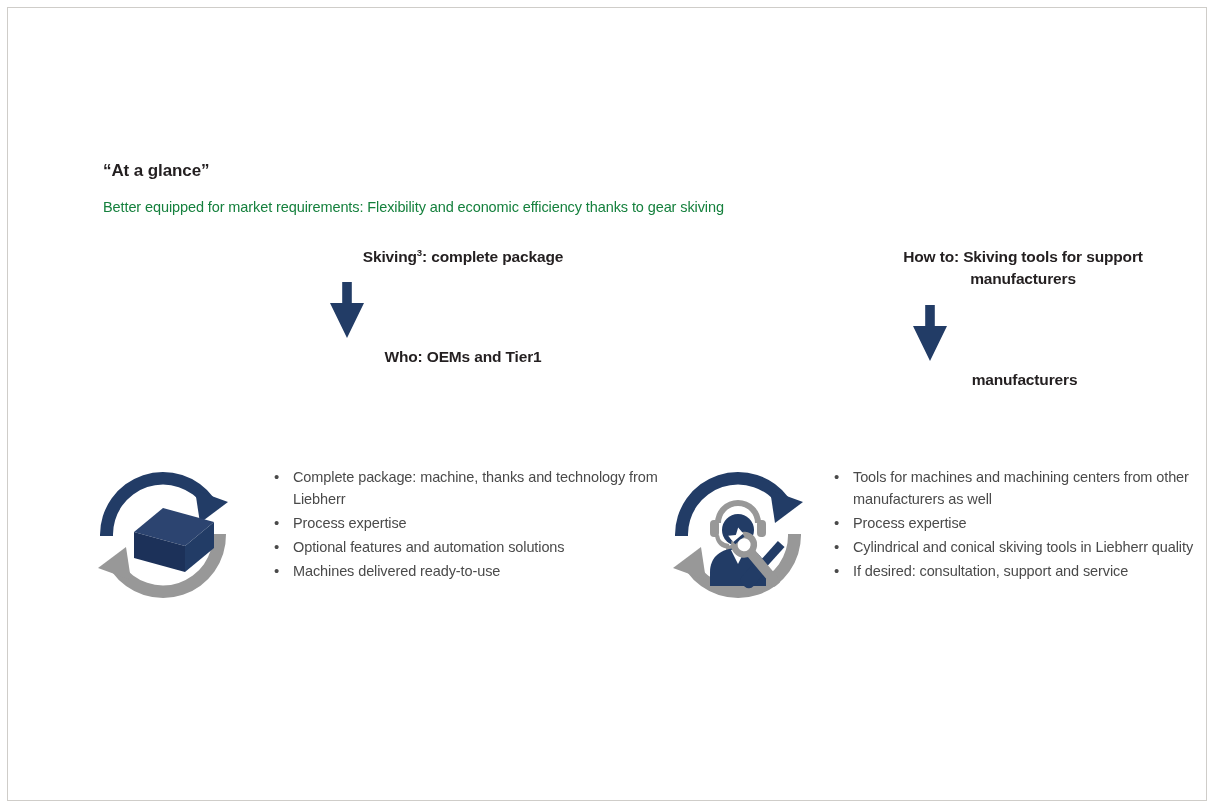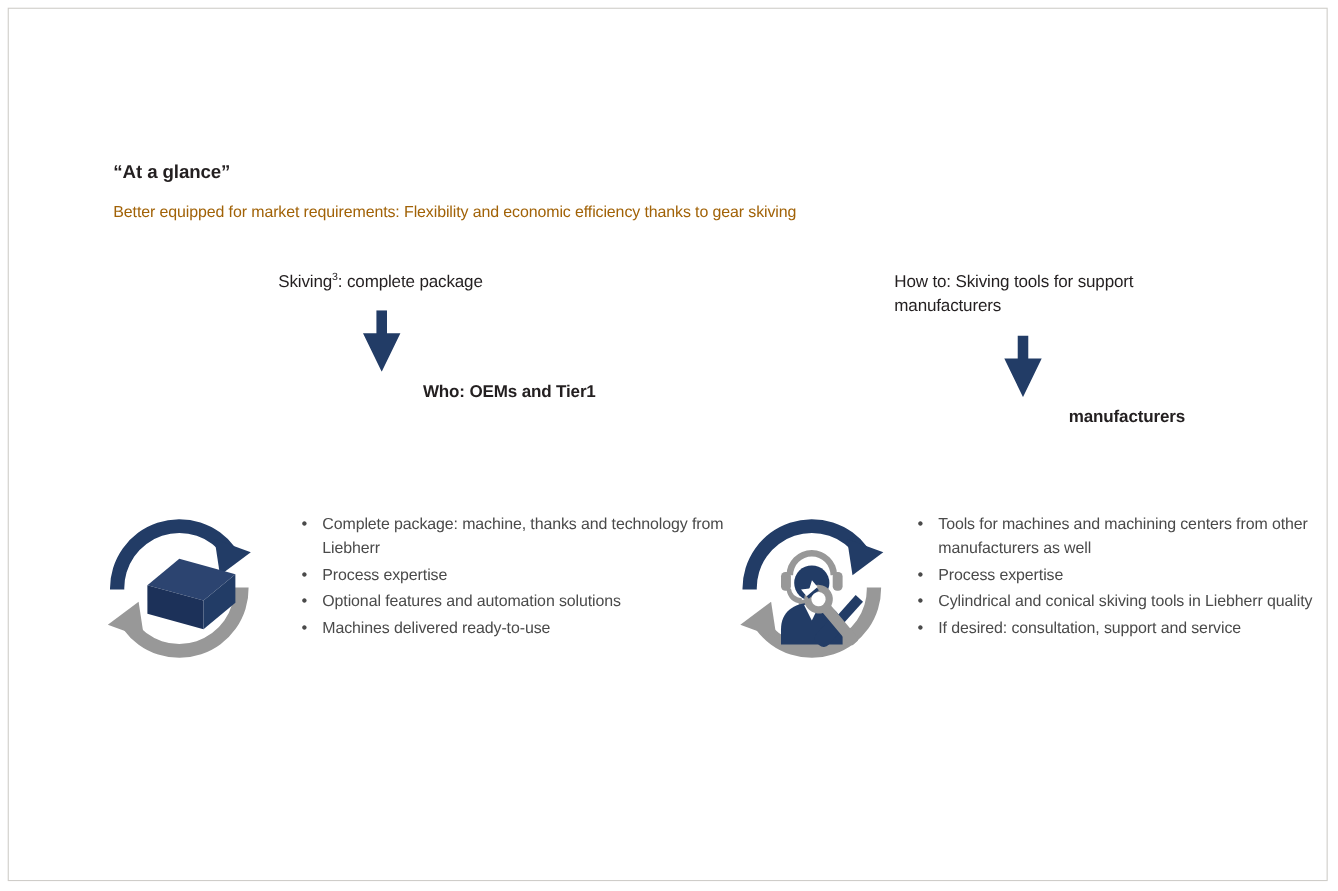--- a/index.html
+++ b/index.html
@@ -24,35 +24,35 @@
     background: #ffffff;
     border: 1px solid #cfcdc9;
     box-sizing: border-box;
     overflow: hidden;
   }
 
   
   .header {
     position: absolute;
     left: 95px;
-    top: 140px;
+    top: 154px;
     width: 1000px;
   }
   .header-title {
     font-size: 17px;
     font-weight: bold;
     color: #231f20;
     letter-spacing: -0.1px;
     margin: 0 0 18px 0;
     line-height: 1.1;
   }
   .header-subtitle {
     font-size: 14.5px;
     font-weight: normal;
-    color: #a16207;
+    color: #15803d;
     margin: 0;
     line-height: 1.2;
     letter-spacing: -0.1px;
   }
 
   
   .columns {
     position: absolute;
     left: 0;
     top: 238px;
@@ -62,26 +62,27 @@
   .column {
     position: absolute;
     top: 0;
     width: 420px;
   }
   .column-left  { left: 245px; }
   .column-right { left: 805px; }
 
   .col-heading {
     font-size: 15.5px;
-    font-weight: normal;
+    font-weight: bold;
     color: #231f20;
     line-height: 1.45;
     letter-spacing: -0.15px;
     margin: 0;
     min-height: 22px;
+    text-align: center;
   }
   .col-heading sup {
     font-size: 0.62em;
     vertical-align: super;
     line-height: 0;
   }
 
   
   .arrow-wrap {
     position: relative;

